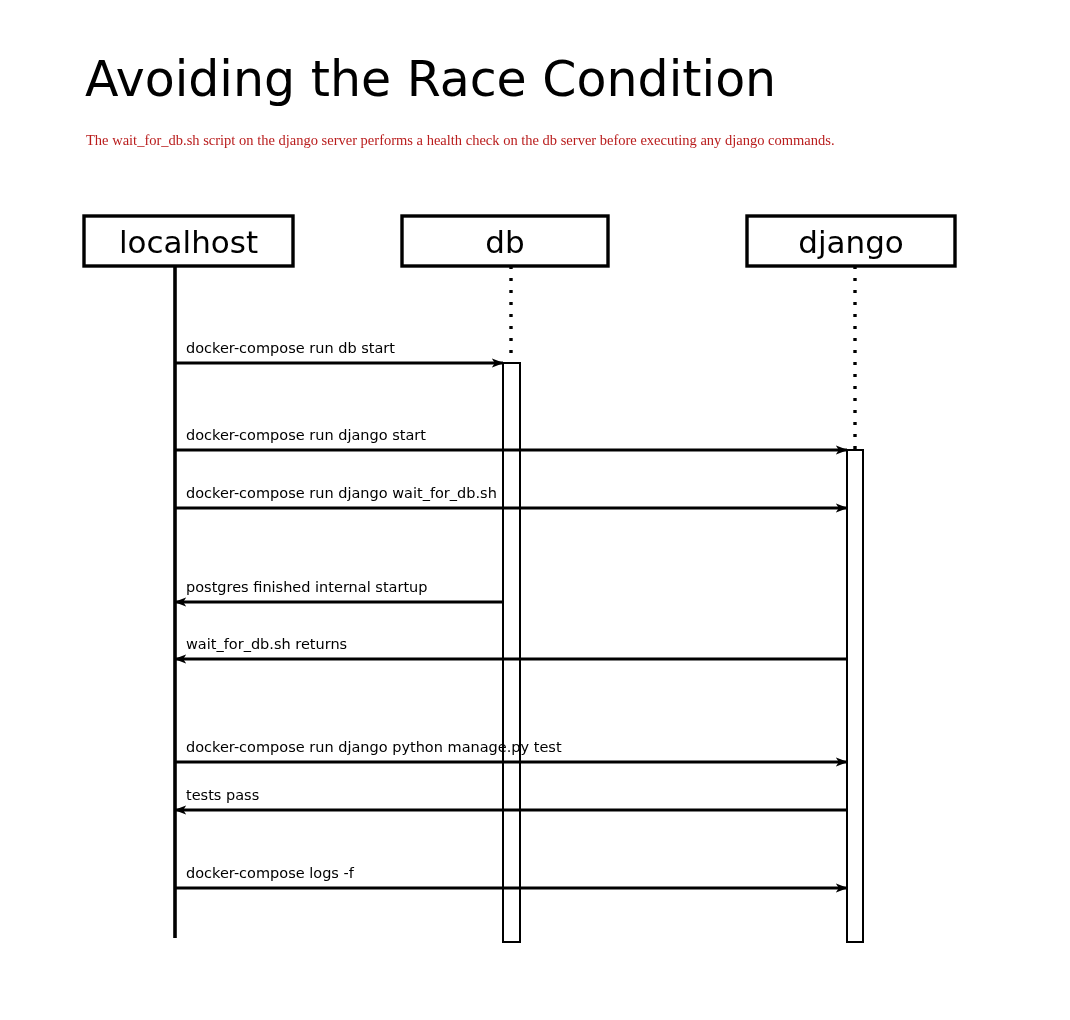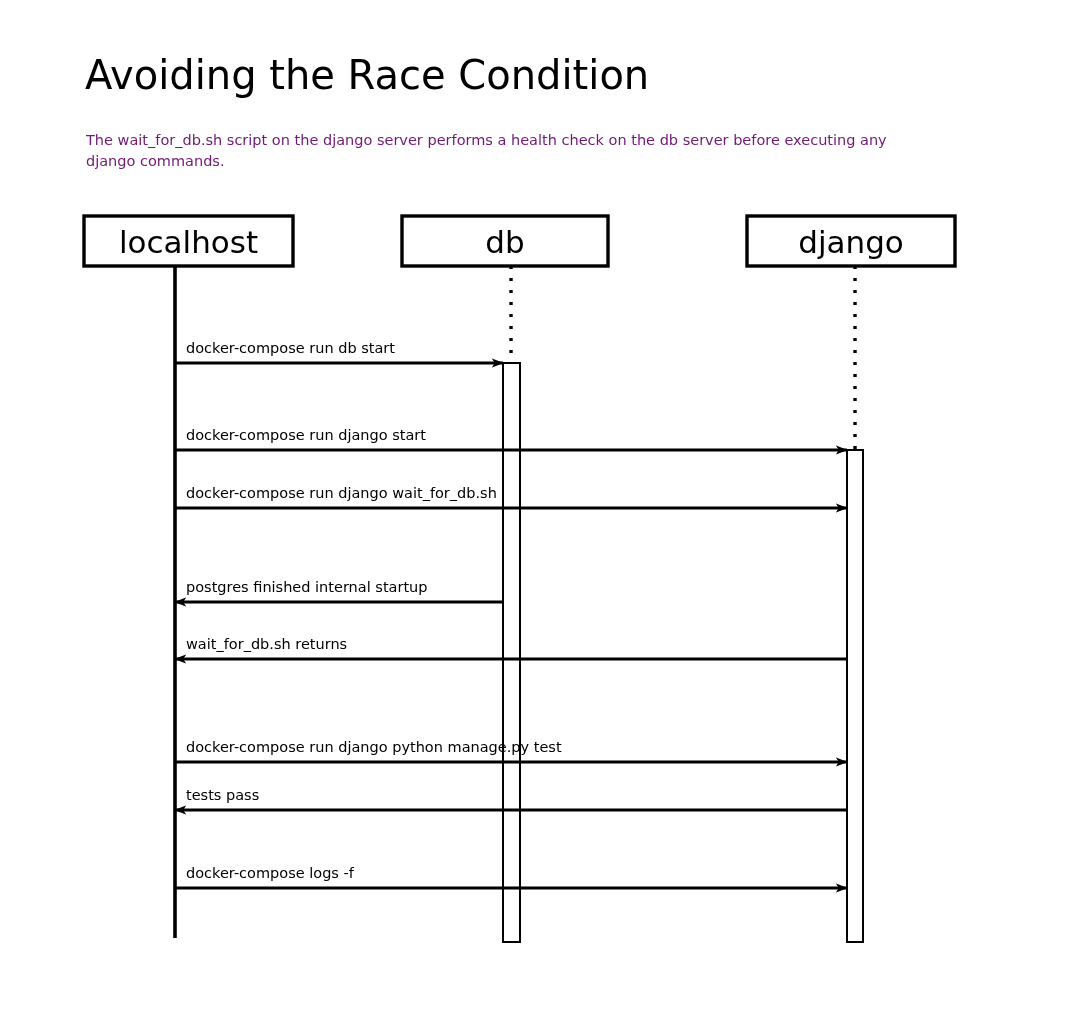--- a/index.html
+++ b/index.html
@@ -18,35 +18,36 @@
   }
   #root {
     position: relative;
     width: 1070px;
     height: 1020px;
   }
   .page-title {
     position: absolute;
     left: 85px;
     top: 52px;
-    font-size: 40px;
+    font-size: 49px;
     font-weight: 400;
     line-height: 1.15;
     letter-spacing: 0px;
     white-space: pre;
     color: #000;
   }
   .page-desc {
     position: absolute;
     left: 86px;
     top: 130px;
     width: 830px;
     font-size: 14.5px;
     line-height: 1.45;
-    color: #701a75;
+    color: #b91c1c;
+    font-family: Liberation Serif, serif;
   }
   svg.diagram {
     position: absolute;
     left: 0;
     top: 0;
     width: 1070px;
     height: 1020px;
     display: block;
   }
   .lifeline-label {

